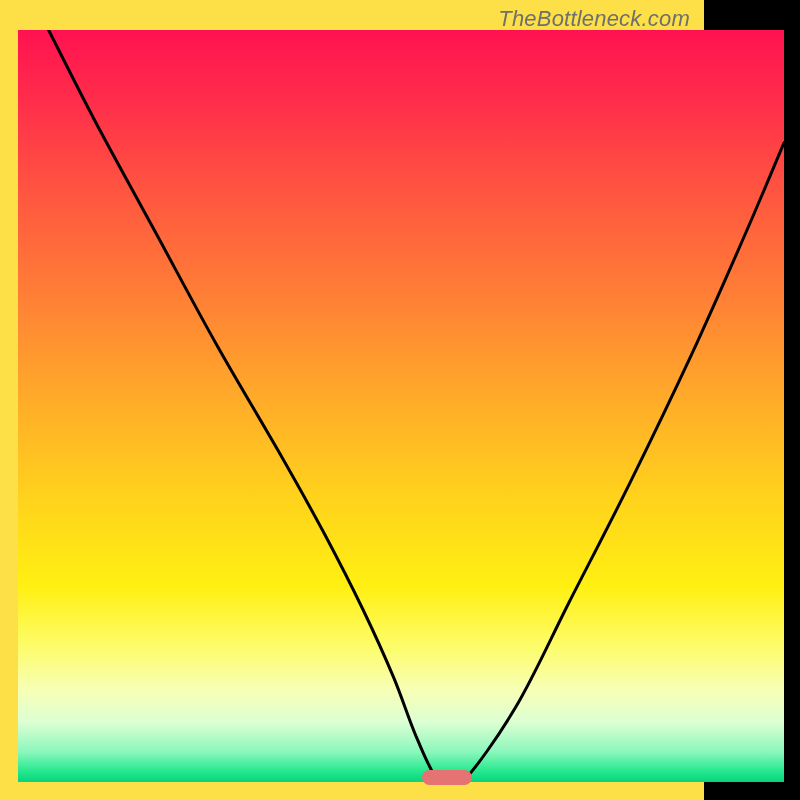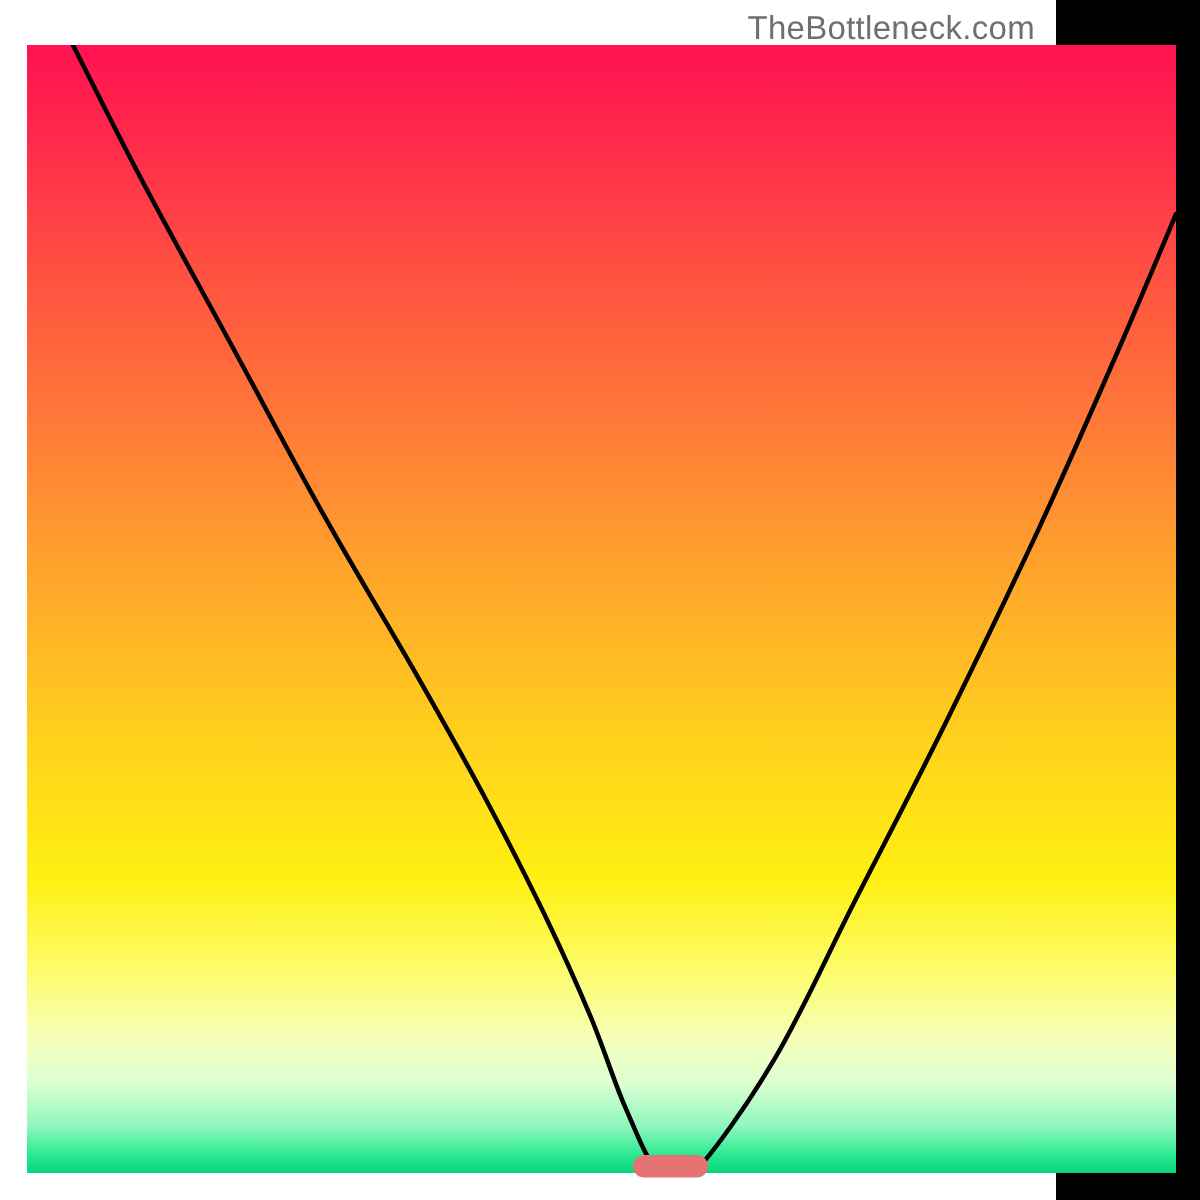--- a/index.html
+++ b/index.html
@@ -8,21 +8,22 @@
     width: 800px;
     height: 800px;
     background: #000;
     font-family: Arial, Helvetica, sans-serif;
     overflow: hidden;
   }
   .frame {
     position: relative;
     width: 704px;
     height: 800px;
-    background: #ffffff;
+    background: #fde047;
+    font-style: italic;
   }
   .watermark {
     position: absolute;
     top: 6px;
     right: 14px;
     color: #6f6f6f;
     font-size: 22px;
     font-weight: 500;
     letter-spacing: 0.2px;
     z-index: 3;

